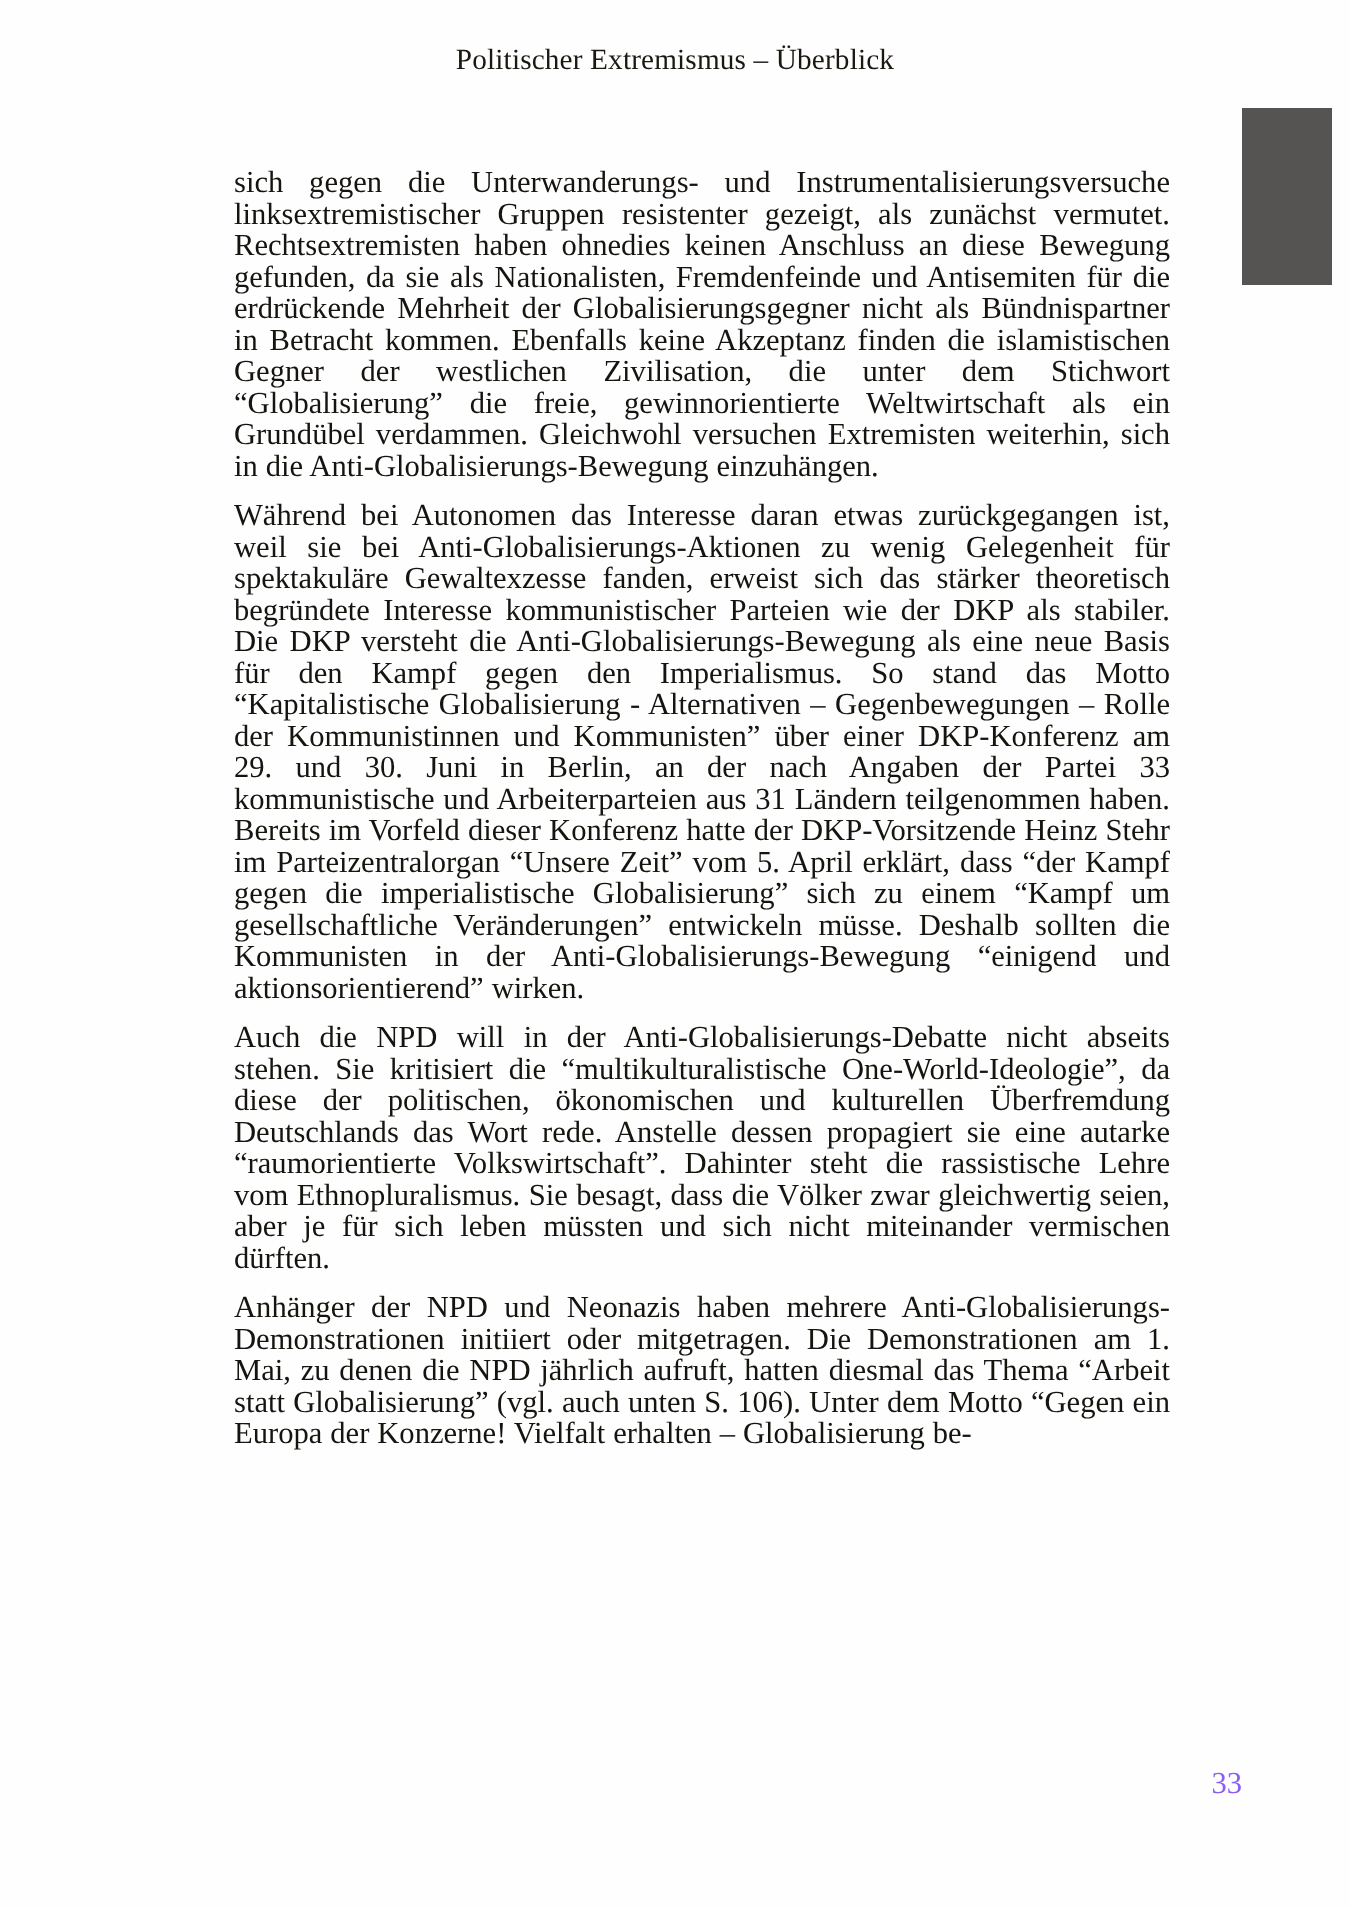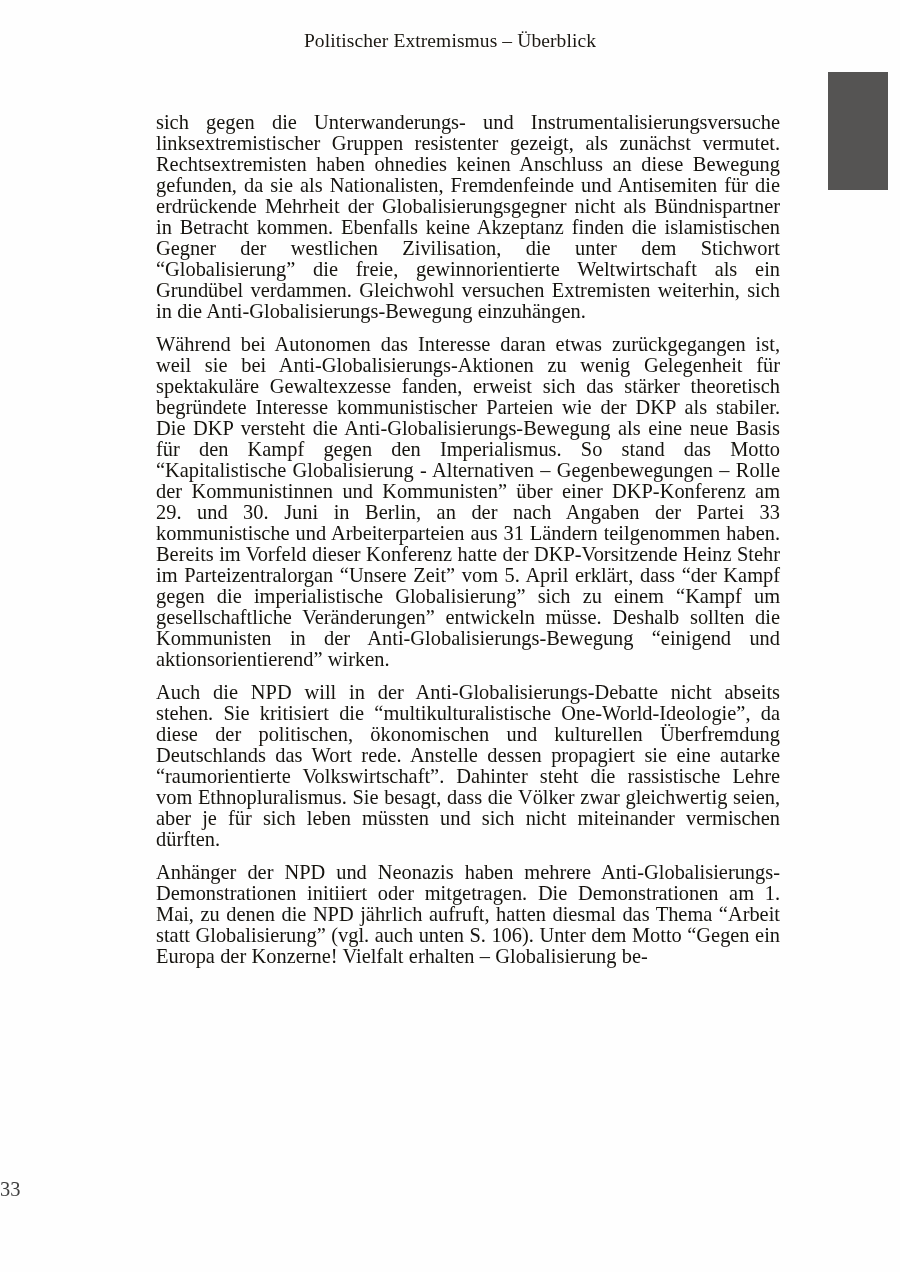--- a/index.html
+++ b/index.html
@@ -66,22 +66,23 @@
   .text-column p:last-child {
     margin-bottom: 0;
   }
 
   
   .folio {
     position: absolute;
     left: 0;
     top: 1178px;
     width: 828px;
+    text-align: right;
     font-size: 20.4px;
-    color: #404040;
+    color: #8b5cf6;
   }
 </style>
 </head>
 <body>
 
 <div class="page">
 
   <div class="running-head">Politischer Extremismus – Überblick</div>
 
   <div class="thumb-tab" style="background: rgb(85, 84, 83);"></div>

